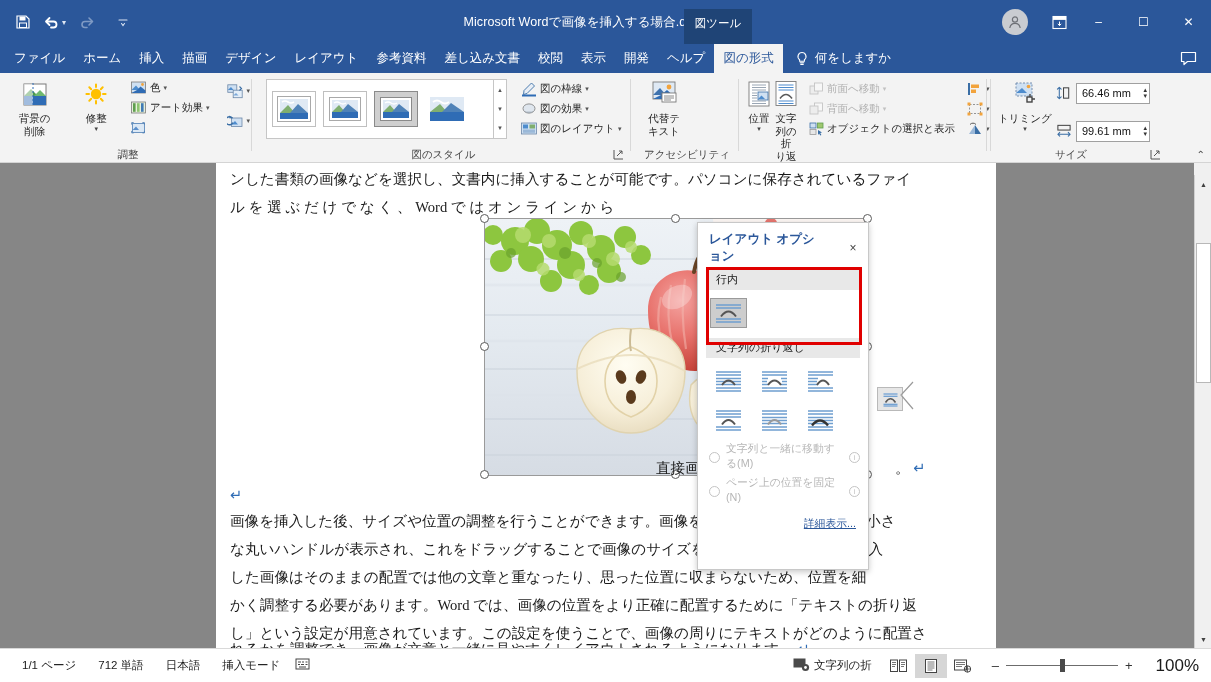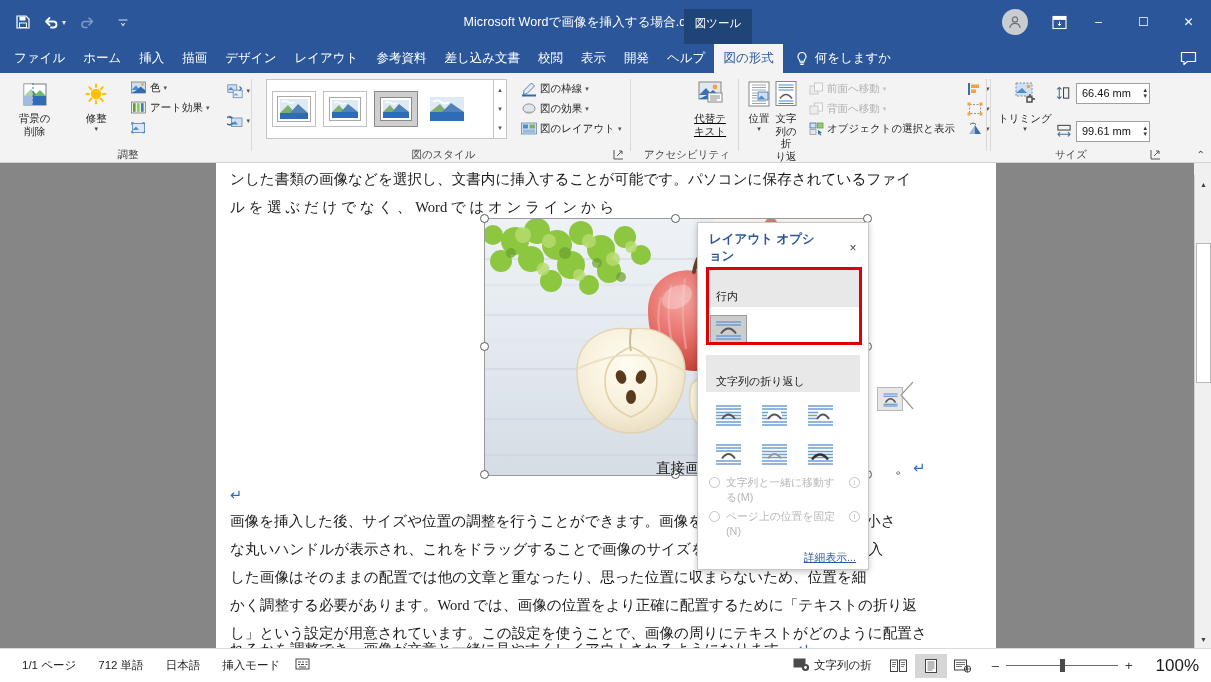--- a/index.html
+++ b/index.html
@@ -217,41 +217,41 @@
   }
   .lp-header {
     display: flex; align-items: center; justify-content: space-between;
     padding: 8px 8px 5px 11px;
     gap: 20px;
   }
   .lp-title { font-size: 12.5px; color: #2b579a; font-weight: bold; }
   .lp-close { font-size: 12px; color: #444; width: 16px; text-align: center; }
   .lp-sectionlabel {
     background: #e8e8e8; color: #1a1a1a; font-size: 11px;
-    padding: 19px 0 3px 10px; margin: 0 8px;
+    padding: 2px 0 3px 10px; margin: 0 8px;
   }
   .lp-icons {
     display: flex; flex-wrap: wrap; gap: 9px;
     padding: 8px 0 4px 12px;
   }
   .wrapicon {
     width: 37px; height: 30px; border: 1px solid transparent;
     display: flex; align-items: center; justify-content: center;
     background: #ffffff;
   }
   .wrapicon.sel { background: #cdcdcd; border-color: #9a9a9a; }
   .lp-inline-wrap { padding: 8px 0 10px 12px; }
   .redbox {
     position: absolute; left: 8px; top: 44px;
     width: 156px; height: 78px;
     border: 3px solid #e00000;
     pointer-events: none;
   }
   .lp-radio {
-    display: flex; align-items: flex-start; gap: 6px;
+    display: flex; align-items: center; gap: 6px;
     font-size: 10.8px; color: #b6b6b6; line-height: 15px;
     padding: 2px 8px 2px 11px;
   }
   .radio-dot {
     width: 11px; height: 11px; border-radius: 50%;
     border: 1px solid #c4c4c4; background: #fff; flex: none; margin-top: 2px;
   }
   .info-i {
     width: 11px; height: 11px; border-radius: 50%;
     border: 1px solid #c4c4c4; color: #c4c4c4;
@@ -580,21 +580,21 @@
       <div class="dialog-launcher" style="right:6px; bottom:2px;">
         <svg width="11" height="11" viewBox="0 0 11 11">
           <path d="M1 1v9h9" fill="none" stroke="#555" stroke-width="1"></path>
           <path d="M4 7l5-5M9 2v3M9 2H6" stroke="#555" stroke-width="1"></path>
         </svg>
       </div>
       <div class="rgroup-sep" style="right:0;"></div>
     </div>
 
     <div class="rgroup" style="left:635px; width:104px;">
-      <div class="rgroup-body" style="justify-content:flex-end;text-decoration:underline;">
+      <div class="rgroup-body" style="justify-content:flex-start;">
         <div class="bigbtn">
           <span class="ico">
             <svg width="32" height="30" viewBox="0 0 32 30">
               <rect x="5" y="2" width="22" height="17" fill="#dfe9f4" stroke="#7a7a7a" stroke-width=".9"></rect>
               <circle cx="21" cy="7" r="2.4" fill="#f2a33c"></circle>
               <path d="M5 15 L12 8 L18 15 Z" fill="#3f72ad"></path>
               <path d="M13 15 L19 10 L27 17 L27 19 L5 19 Z" fill="#2f6cb5"></path>
               <rect x="14" y="13" width="14" height="9" fill="#fff" stroke="#7a7a7a" stroke-width=".9"></rect>
               <g stroke="#8a8a8a" stroke-width="1">
                 <path d="M16 16h10M16 18h10M16 20h7"></path>

